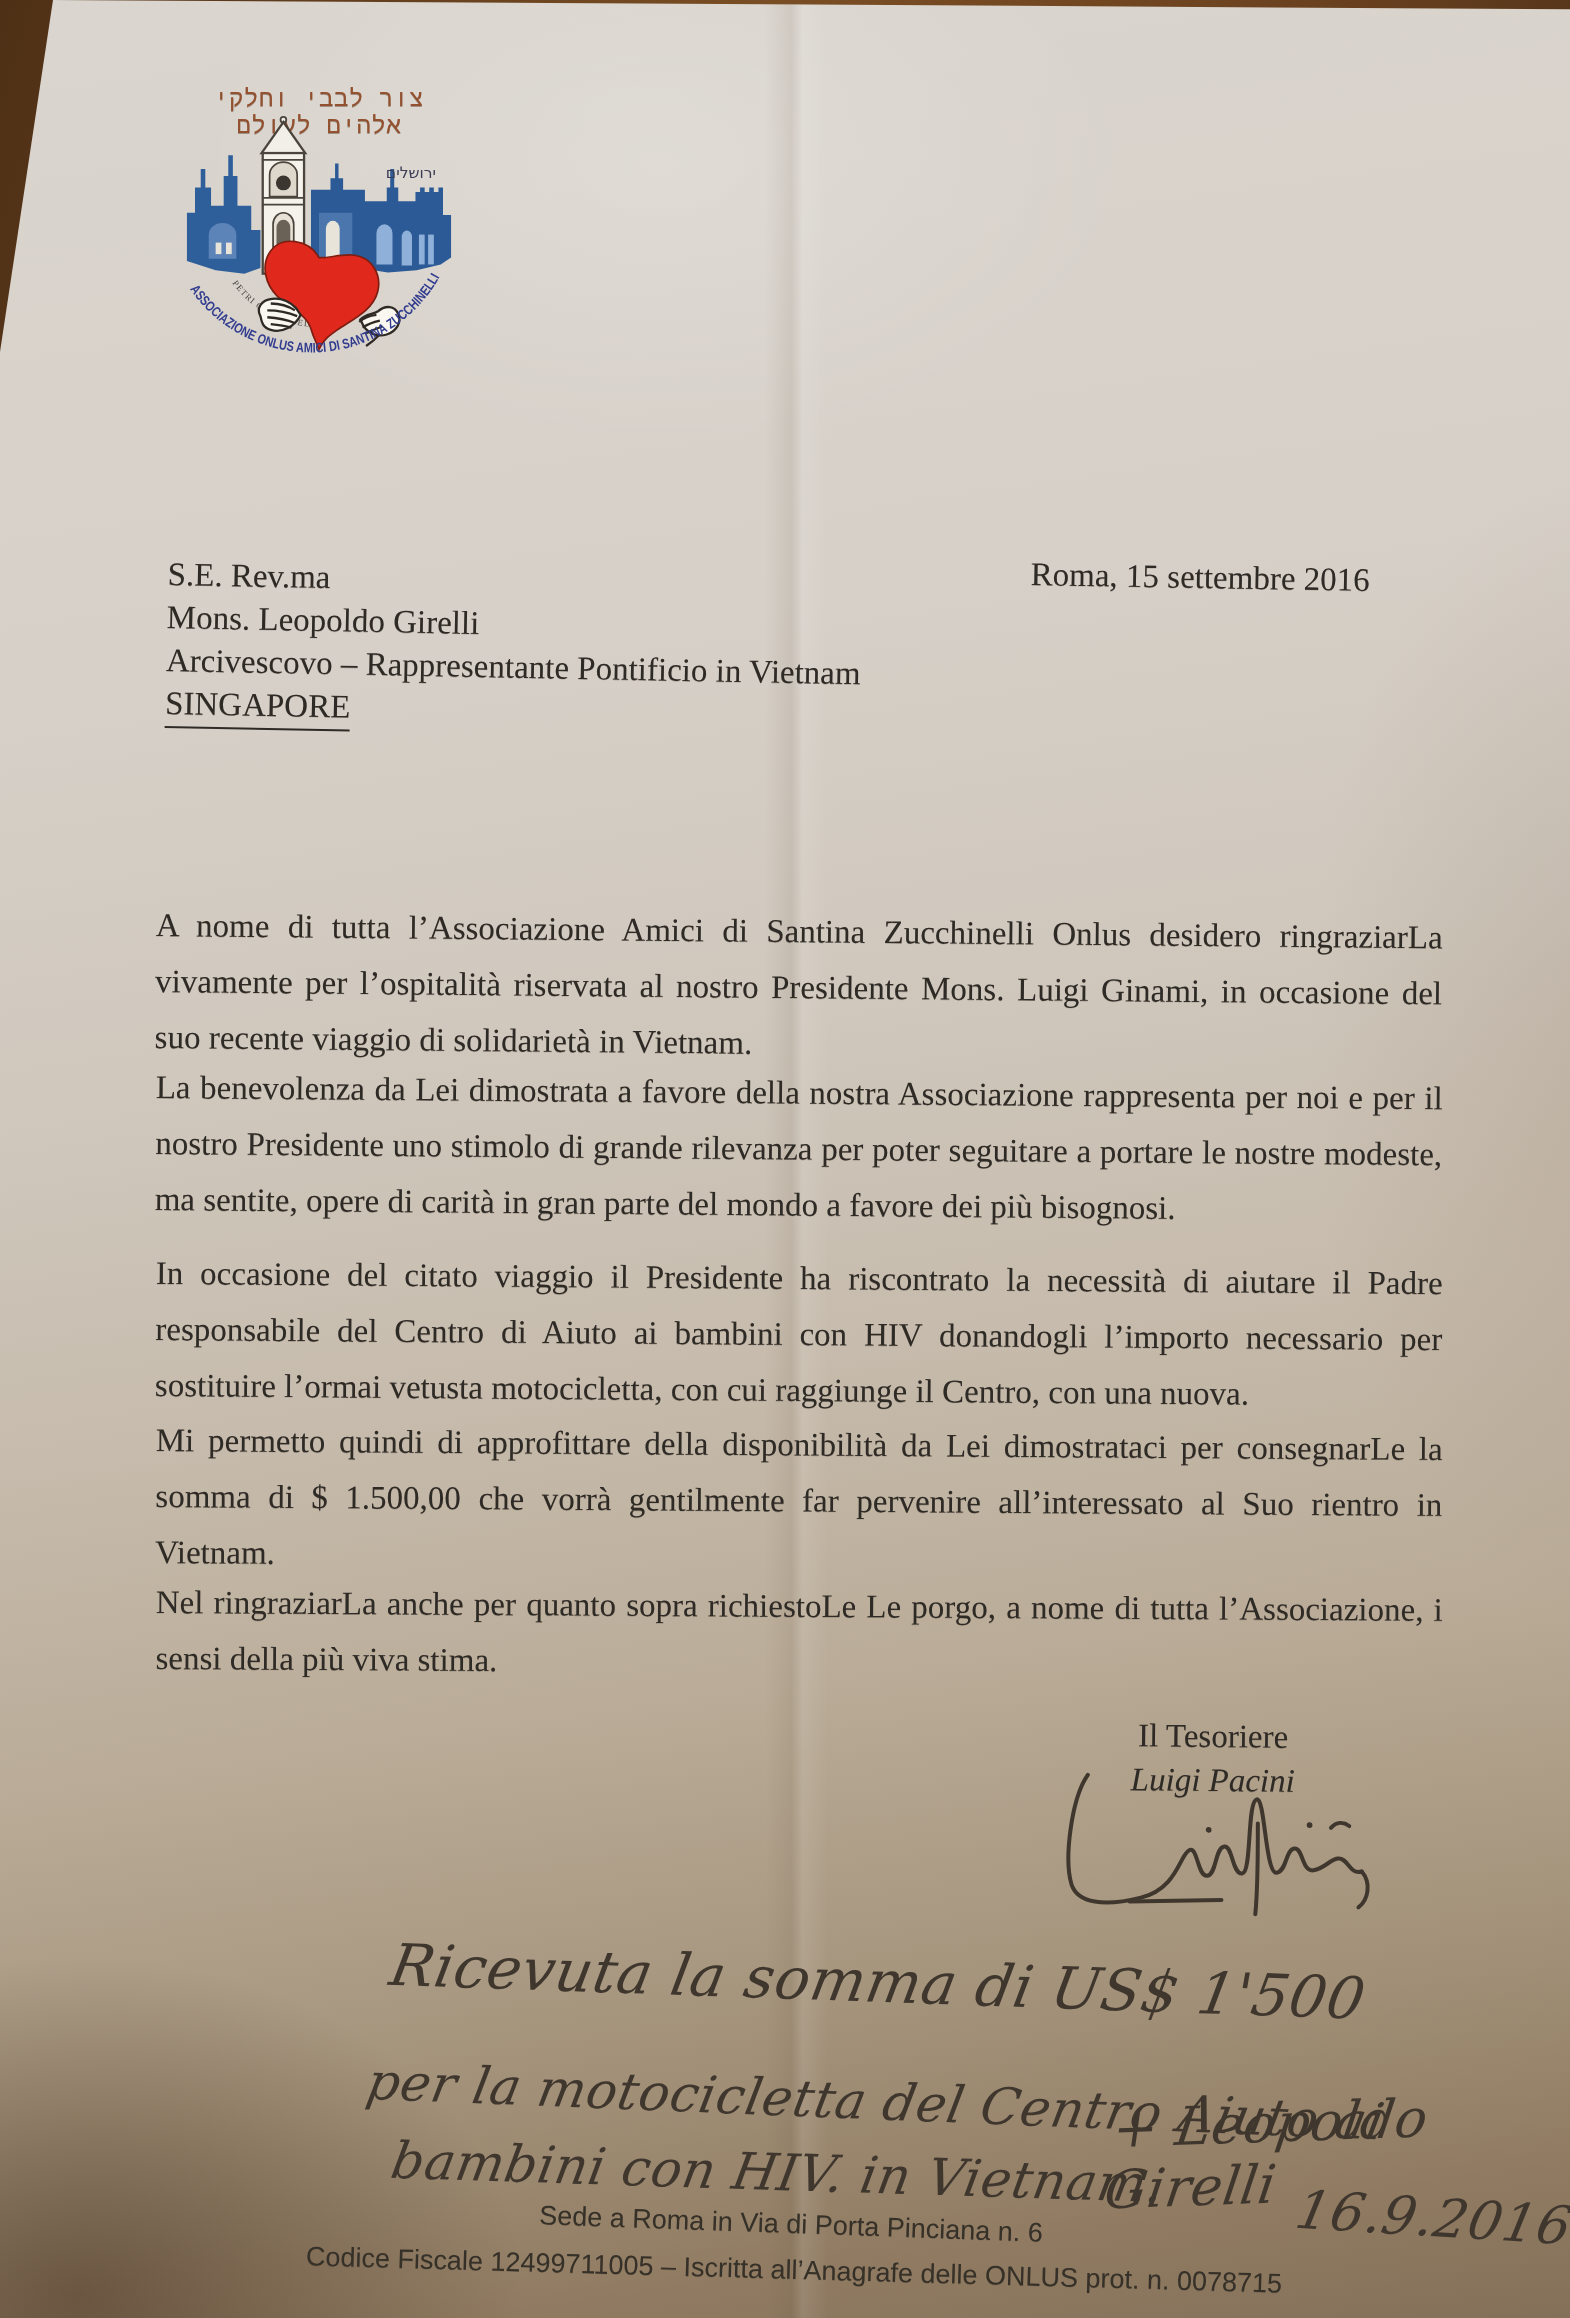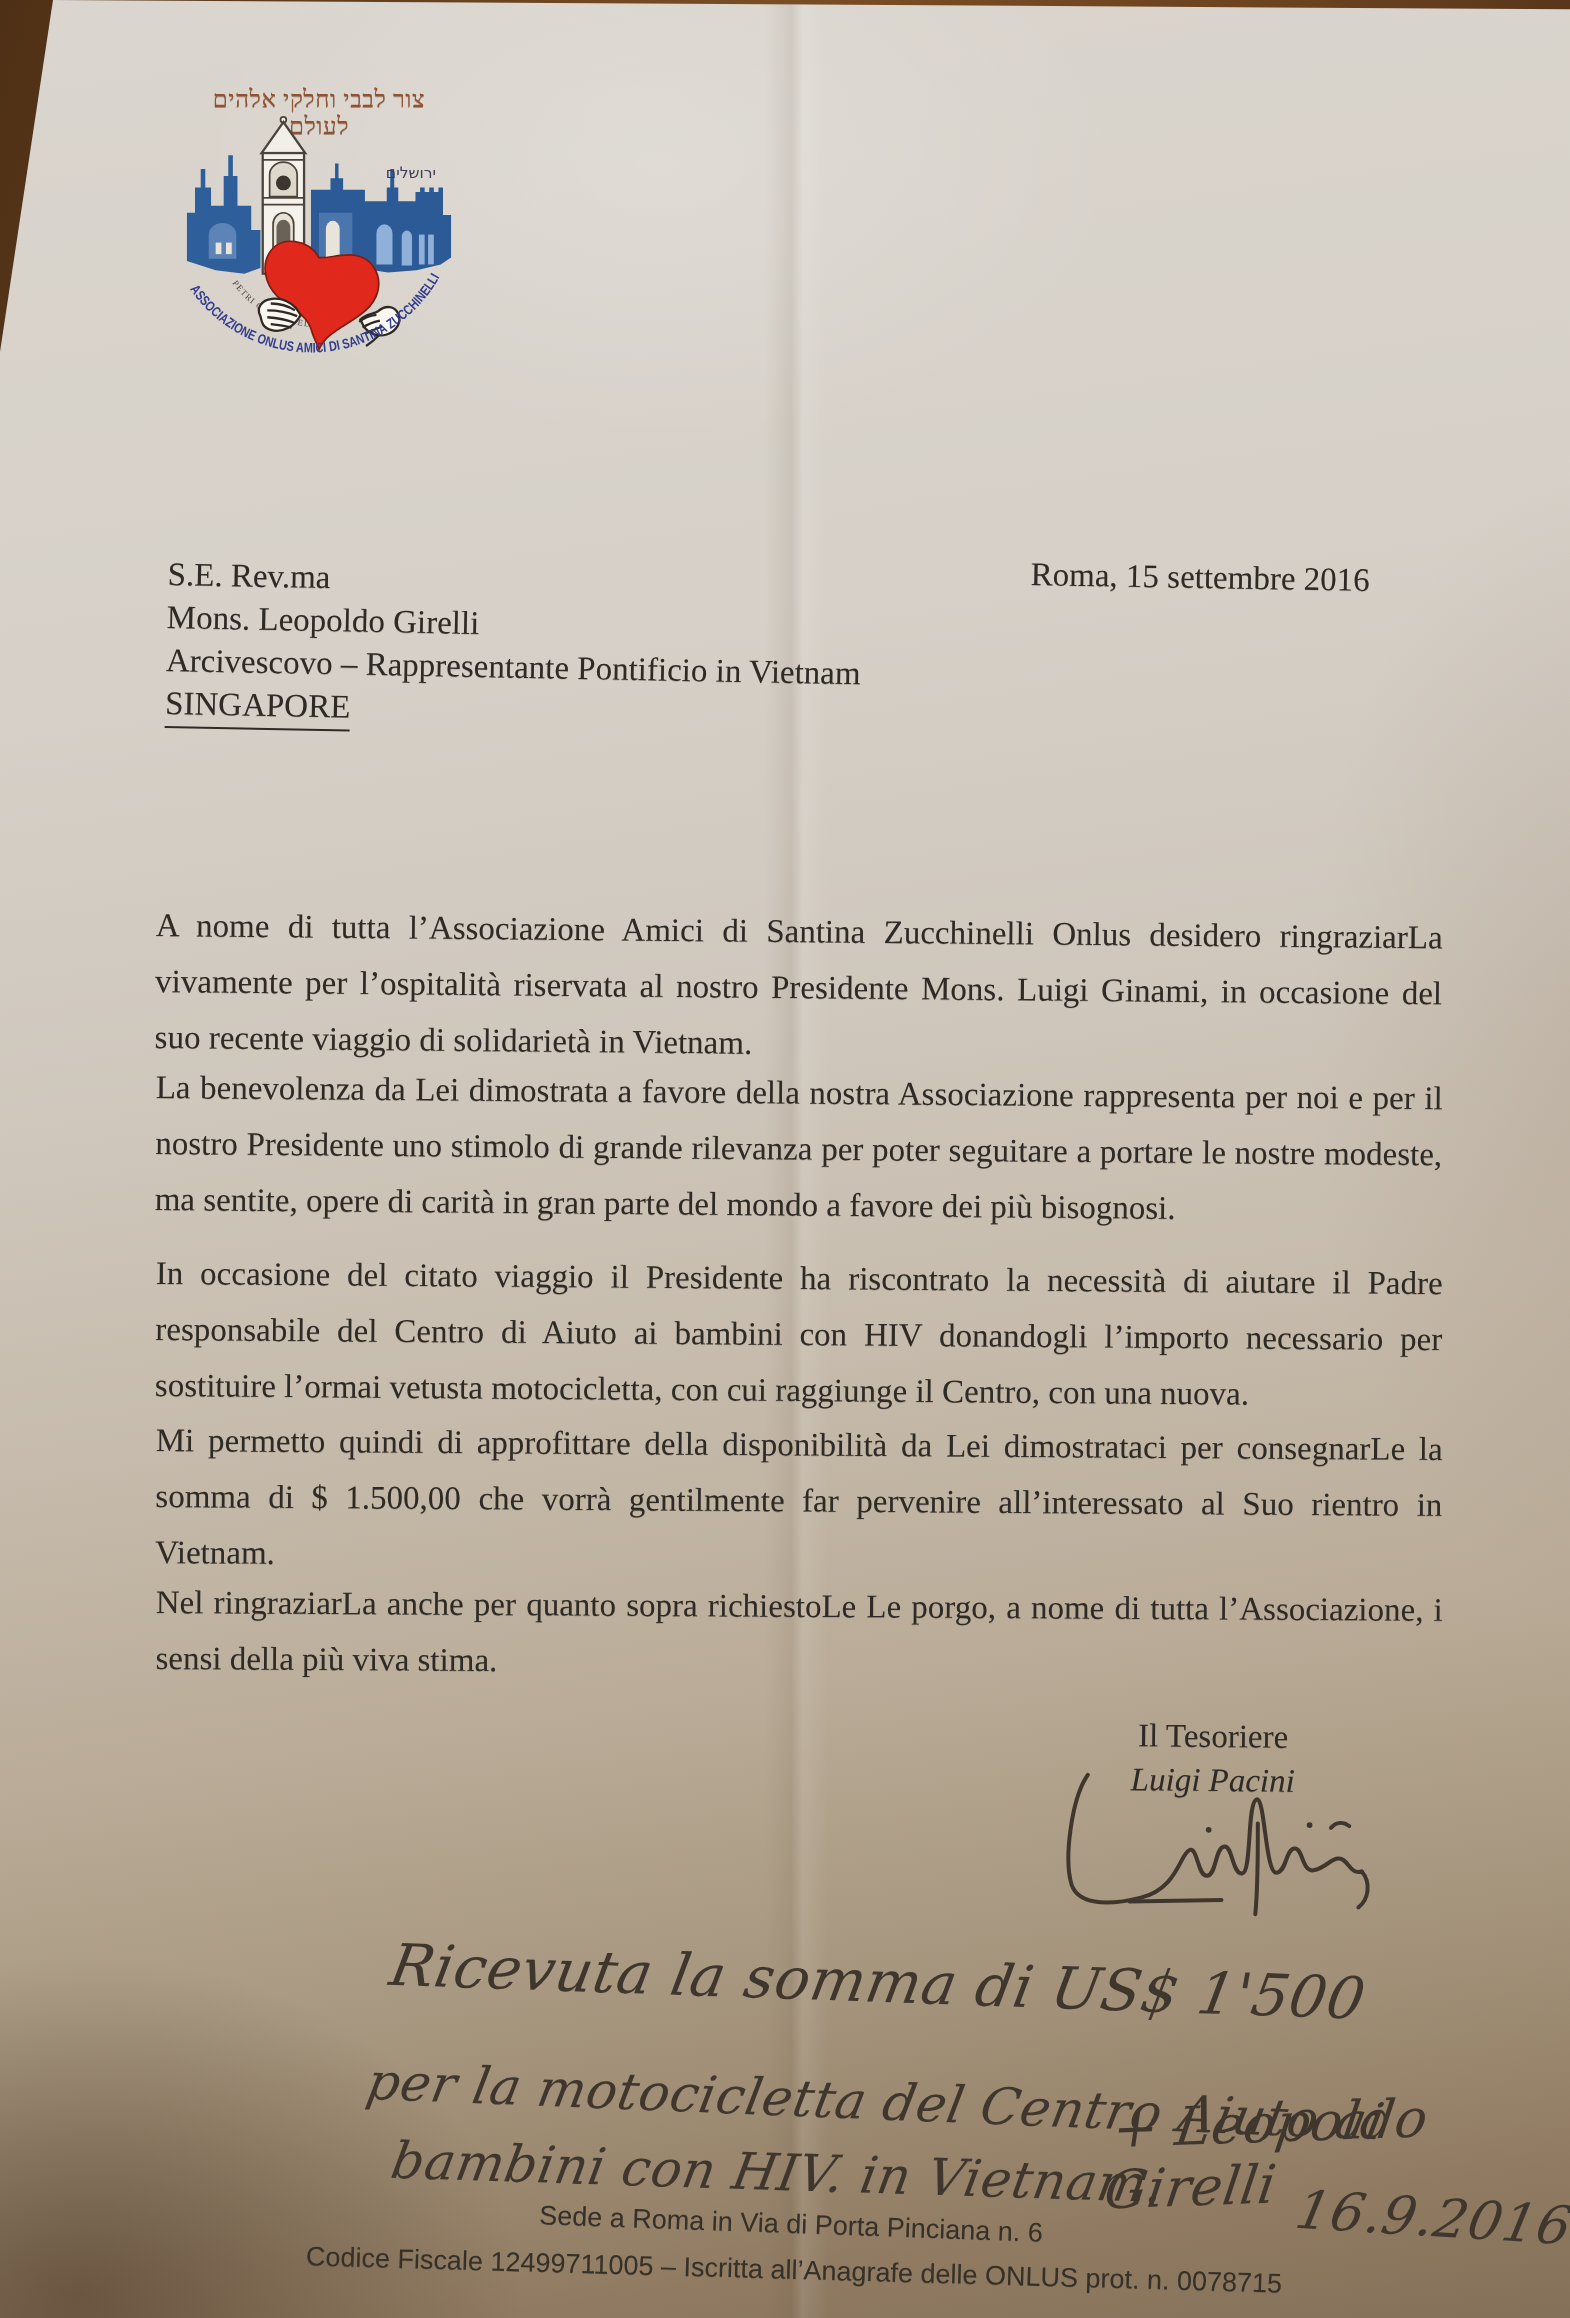--- a/index.html
+++ b/index.html
@@ -17,21 +17,21 @@
       radial-gradient(863px 518px at 42% 7%, rgba(255,255,255,0.18), rgba(255,255,255,0) 55%),
       linear-gradient(172deg,#dad5ce 0%,#d6d0c8 28%,#cfc7bc 45%,#c6bbac 58%,#b9ab97 71%,#a6957d 83%,#907b62 94%,#846f59 100%);
   }
   .crease-v{
     position:absolute;left:765px;top:0;width:63px;height:2319px;pointer-events:none;
     background:linear-gradient(to right, rgba(92,74,54,0) 0%, rgba(92,74,54,0.10) 42%, rgba(255,255,255,0.10) 60%, rgba(92,74,54,0) 100%);
   }
   .txt{position:absolute;color:#2e2a26;text-shadow:0 0.6px 0.6px rgba(90,72,52,0.30);}
   .serif{font-family:"Liberation Serif", serif;}
   .sans{font-family:"Liberation Sans", sans-serif;}
-  .hebrew{font-family:Liberation Serif, serif;}
+  .hebrew{font-family:Liberation Mono, monospace;}
   .recipient{left:168px;top:553px;font-size:33px;line-height:43px;transform:rotate(1.1deg);transform-origin:left top;}
   .recipient .underline{display:inline-block;border-bottom:2.9px solid #2e2a26;padding-bottom:1.2px;}
   .dateline{left:1031px;top:556px;font-size:33px;transform:rotate(1.0deg);transform-origin:left top;}
   .para{left:156px;width:1287px;font-size:33px;line-height:56px;text-align:justify;transform-origin:left top;}
   .p1{top:897px;transform:rotate(0.55deg);}
   .p2{top:1059px;transform:rotate(0.5deg);}
   .p3{top:1245px;transform:rotate(0.45deg);}
   .p4{top:1412px;transform:rotate(0.4deg);}
   .p5{top:1574px;transform:rotate(0.35deg);}
   .closing{left:1075px;top:1714px;width:276px;text-align:center;font-size:33px;line-height:44px;transform:rotate(0.6deg);}

